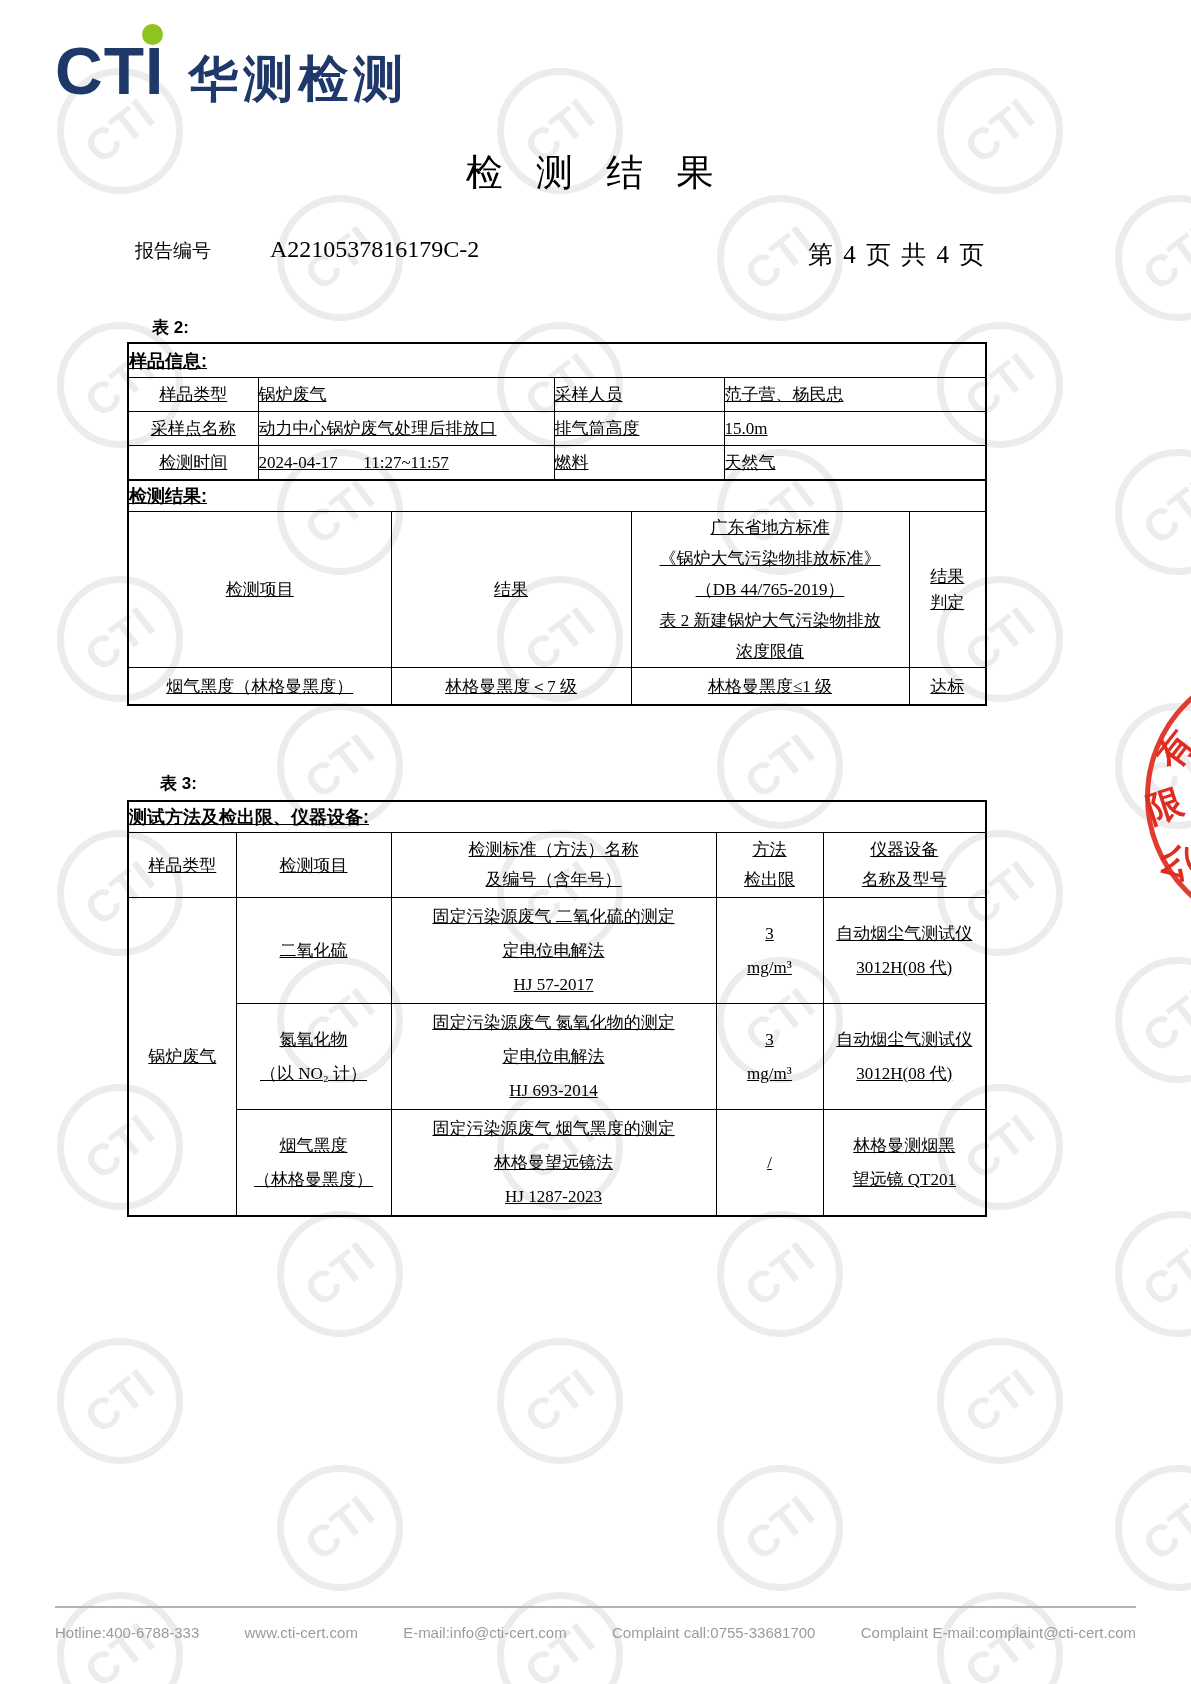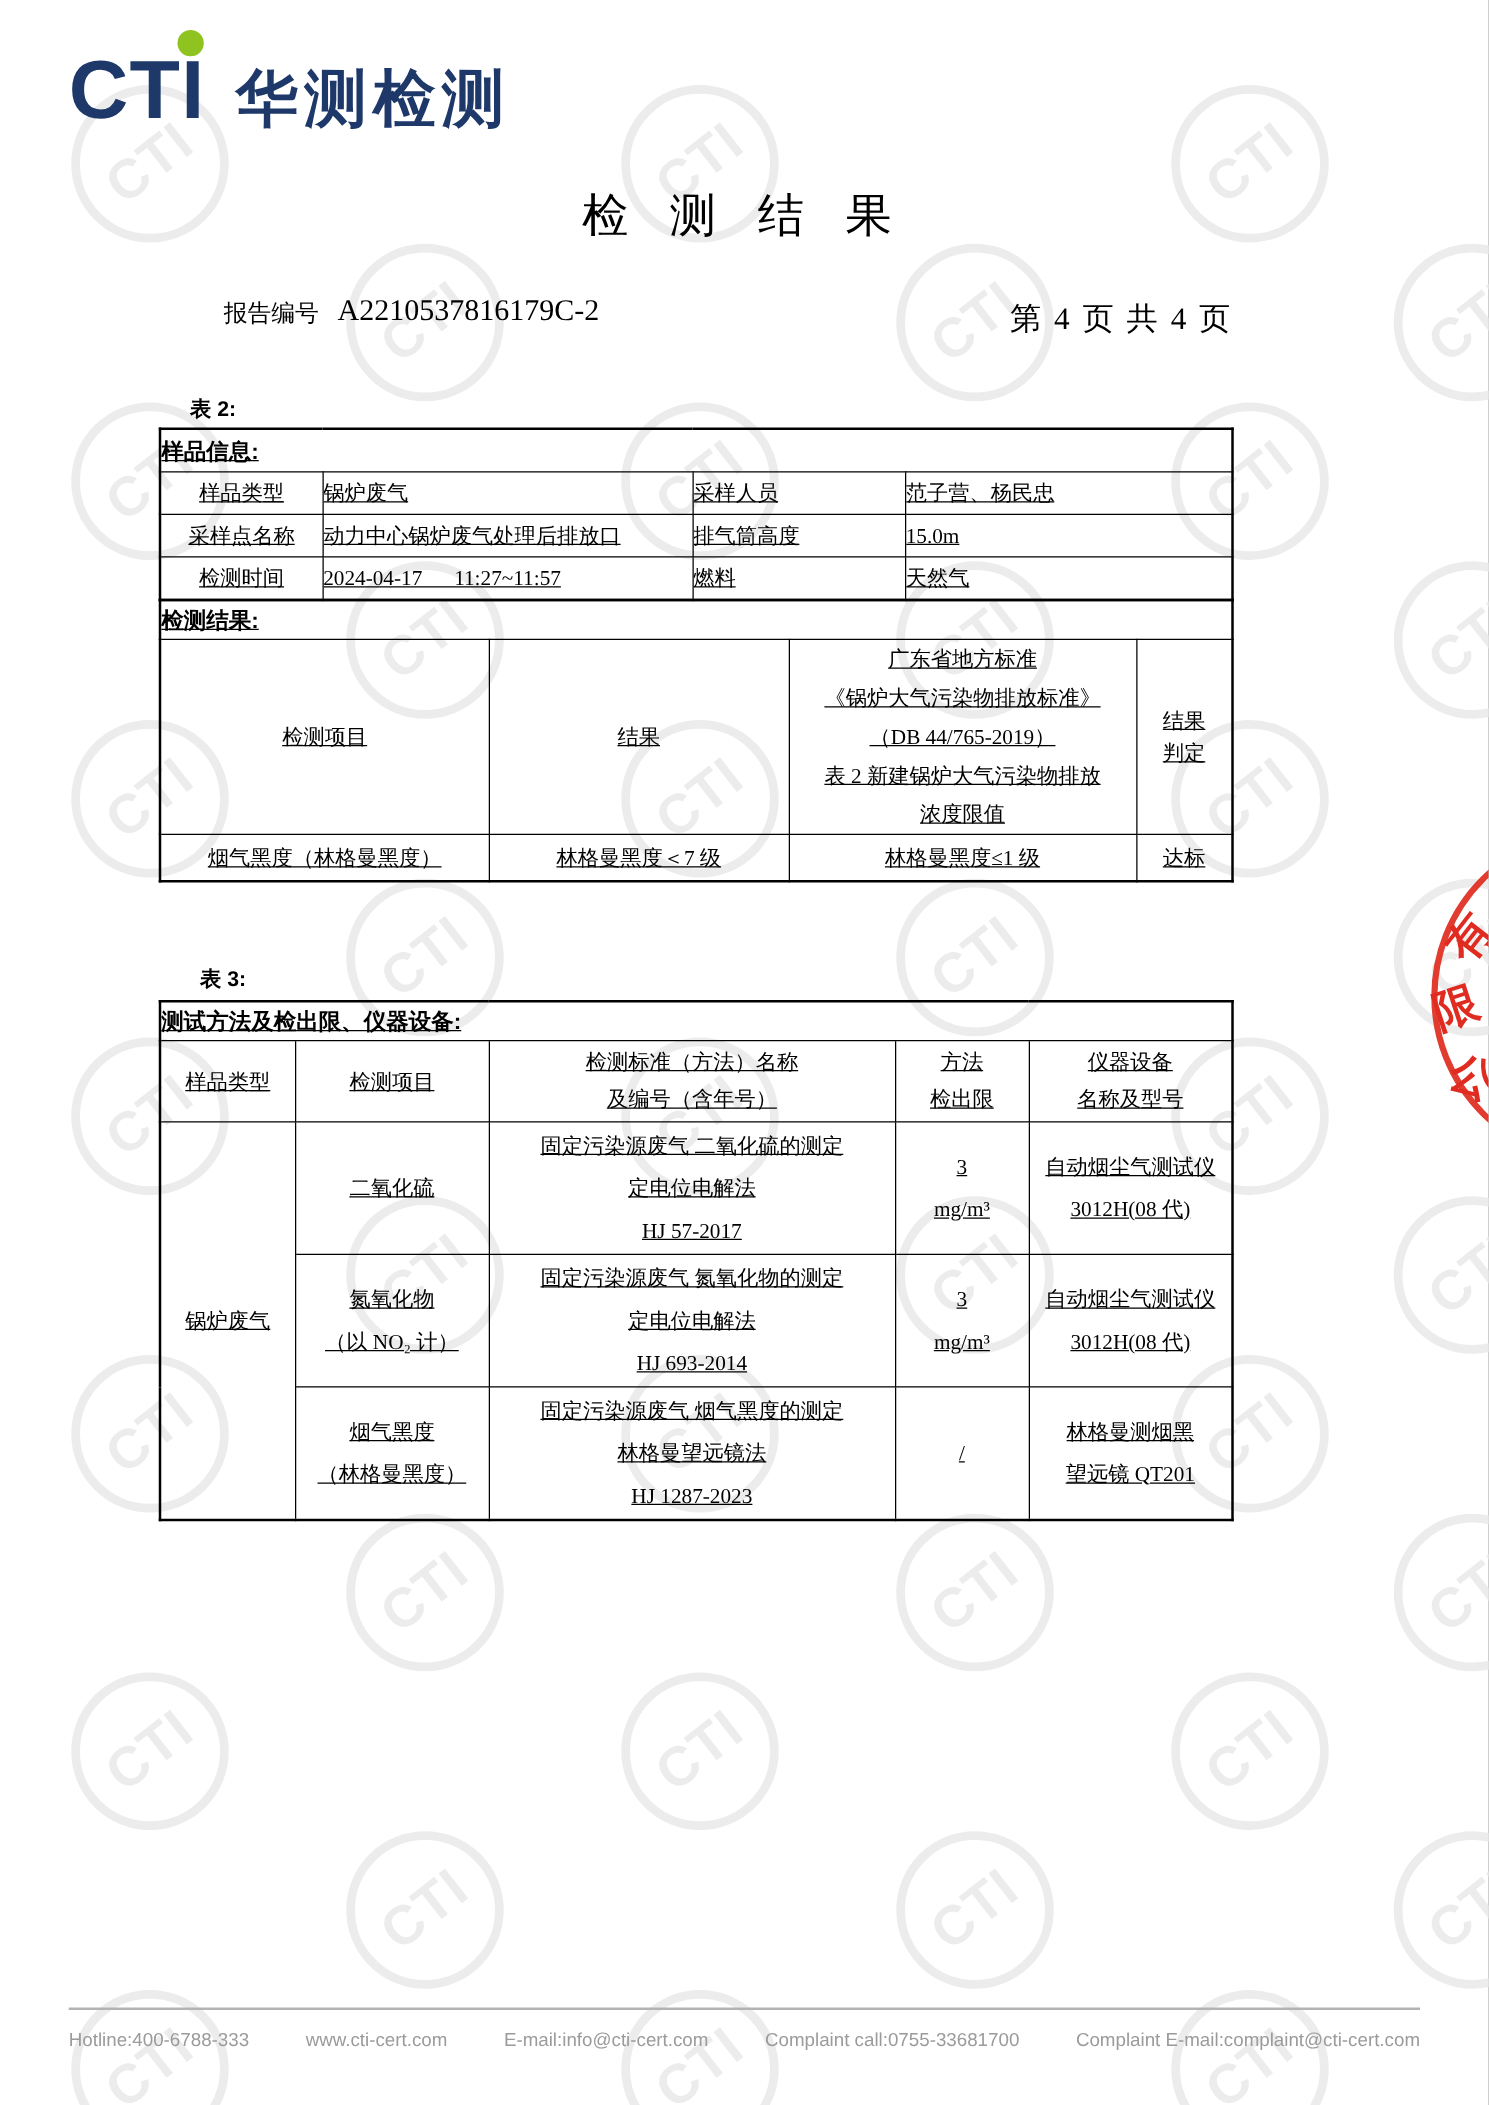--- a/index.html
+++ b/index.html
@@ -35,21 +35,21 @@
   .logo-cn{
     font-family:"Liberation Sans","DejaVu Sans",sans-serif; font-weight:800;
     font-size:50px; line-height:1; color:var(--navy,#1d3869);
     margin-left:24px; letter-spacing:5px;
   }
   
   .doc-title{
     position:absolute; left:0; right:0; top:148px; text-align:center;
     font-size:37px; letter-spacing:12px; font-weight:500;
   }
-  .rep-label{position:absolute; left:135px; top:238px; font-size:19px;margin-left:44px;}
+  .rep-label{position:absolute; left:135px; top:238px; font-size:19px;}
   .rep-number{position:absolute; left:270px; top:236px; font-size:24px;}
   .rep-page{position:absolute; left:808px; top:238px; font-size:25px; letter-spacing:2px;}
   
   .tbl-caption{
     position:absolute; font-family:"Liberation Sans","DejaVu Sans",sans-serif;
     font-weight:bold; font-size:17px;
   }
   .cap2{left:152px; top:316px;}
   .cap3{left:160px; top:772px;}
   

